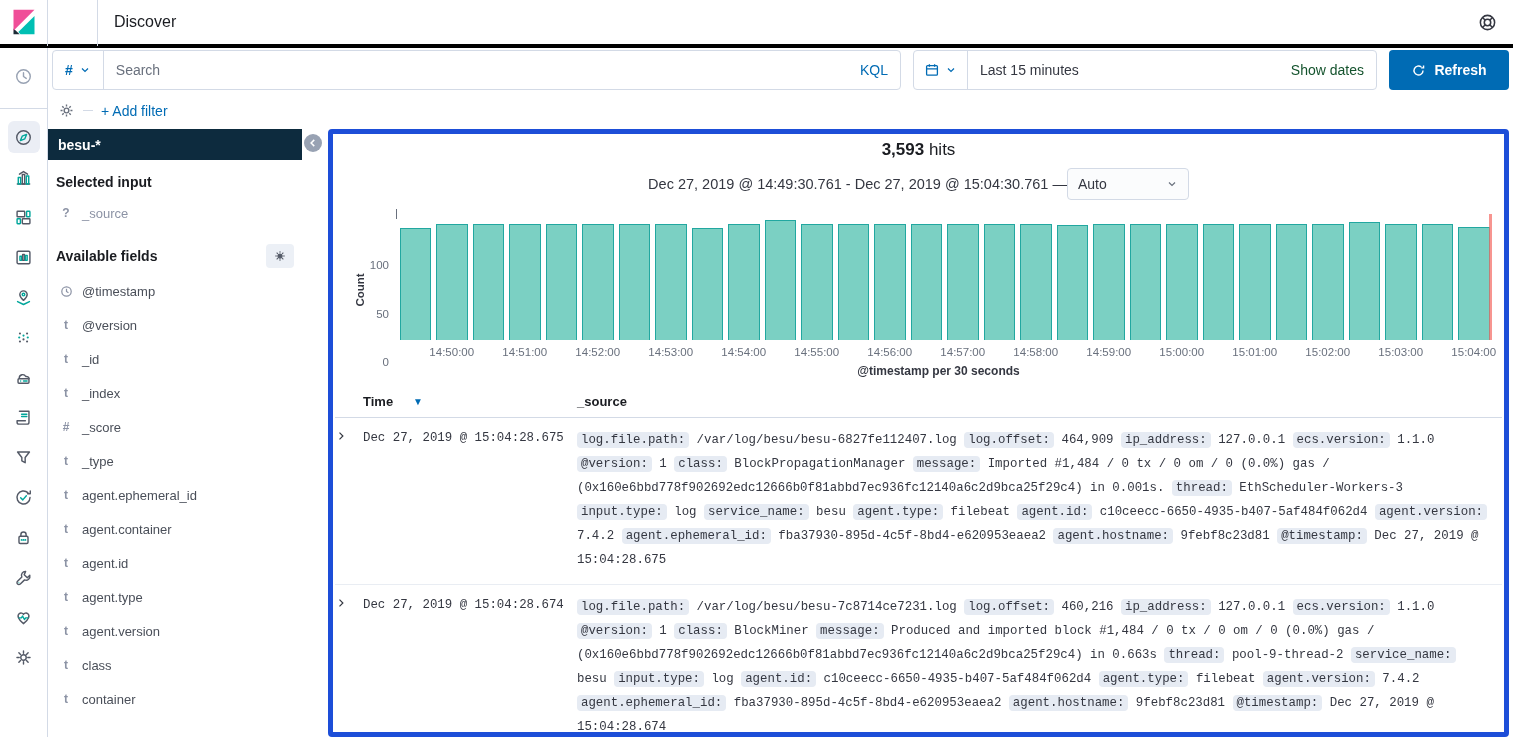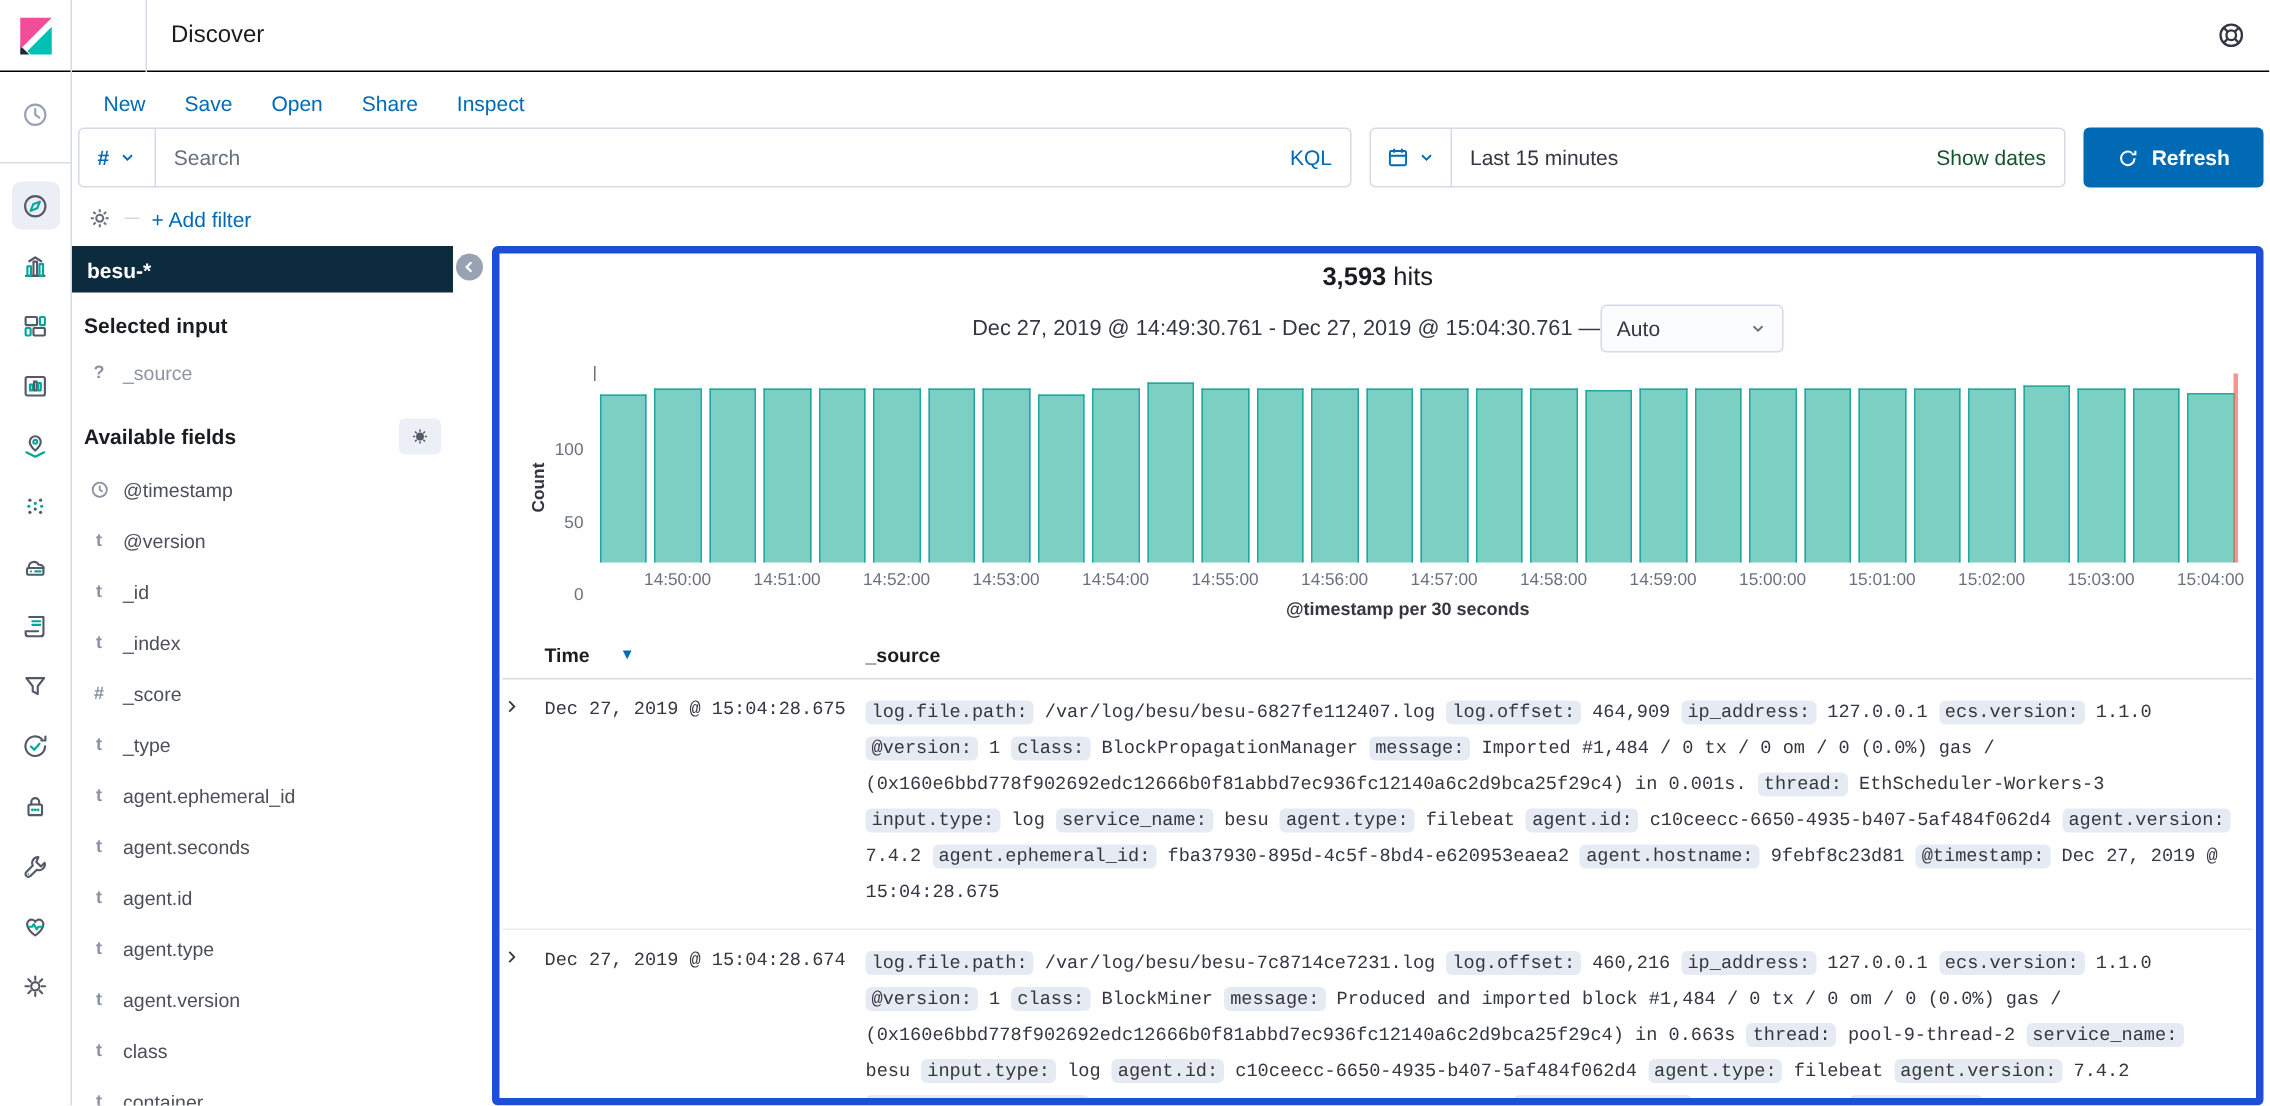--- a/index.html
+++ b/index.html
@@ -1,20 +1,20 @@
 <!DOCTYPE html>
 <html><head>
 <meta charset="utf-8">
 <style>
   * { margin:0; padding:0; box-sizing:border-box; }
   html,body { width:1513px; height:737px; overflow:hidden; background:#fff;
     font-family:"Liberation Sans", sans-serif; color:#343741; }
 
   
-  .topbar { height:48px; display:flex; align-items:center; border-bottom:1px solid #000000; background:#fff; }
+  .topbar { height:48px; display:flex; align-items:center; border-bottom:4px solid #000000; background:#fff; }
   .logo-cell { width:48px; height:48px; display:flex; align-items:center; justify-content:center; border-right:1px solid #D3DAE6; }
   .crumb { display:flex; align-items:center; height:48px; padding:0 12px; border-right:1px solid #D3DAE6; }
   .app-badge { width:25px; height:25px; border-radius:4px; background:var(--teal); color:#fff;
     font-weight:bold; font-size:13px; display:flex; align-items:center; justify-content:center; }
   .page-title { font-size:16px; color:#1A1C21; padding-left:16px; }
   .topbar-spacer { flex:1; }
   .help-btn { margin-right:16px; display:flex; align-items:center; }
 
   
   .frame { display:flex; height:689px; }
@@ -275,27 +275,20 @@
           <svg width="19" height="19" viewBox="0 0 16 16" fill="none" stroke="#535966" stroke-width="1.2" stroke-linecap="round" stroke-linejoin="round">
             <circle cx="8" cy="8" r="2.3"></circle>
             <path d="M8 2.5v1.9M8 11.6v1.9M2.5 8h1.9M11.6 8h1.9M4.1 4.1l1.4 1.4M10.5 10.5l1.4 1.4M11.9 4.1l-1.4 1.4M5.5 10.5l-1.4 1.4"></path>
           </svg>
         </span>
       </div>
     </div>
 
   <div class="content">
 
-    <div class="menu-row" id="menurow">
-        <a class="menu-link">New</a>
-        <a class="menu-link">Save</a>
-        <a class="menu-link">Open</a>
-        <a class="menu-link">Share</a>
-        <a class="menu-link">Inspect</a>
-      </div>
 
     <div class="query-row">
       <div class="searchbox">
         <div class="search-prefix">
           <span>#</span>
           <svg width="12" height="12" viewBox="0 0 16 16" fill="none" stroke="#006BB4" stroke-width="1.6">
               <path d="M4 6l4 4 4-4"></path>
             </svg>
         </div>
         <input class="search-input" value="" placeholder="Search" style="">
@@ -389,21 +382,21 @@
             <div class="field-item">
               <span class="ftype">t</span>
               <span class="fname">_type</span>
             </div>
             <div class="field-item">
               <span class="ftype">t</span>
               <span class="fname">agent.ephemeral_id</span>
             </div>
             <div class="field-item">
               <span class="ftype">t</span>
-              <span class="fname">agent.seconds</span>
+              <span class="fname">agent.container</span>
             </div>
             <div class="field-item">
               <span class="ftype">t</span>
               <span class="fname">agent.id</span>
             </div>
             <div class="field-item">
               <span class="ftype">t</span>
               <span class="fname">agent.type</span>
             </div>
             <div class="field-item">

